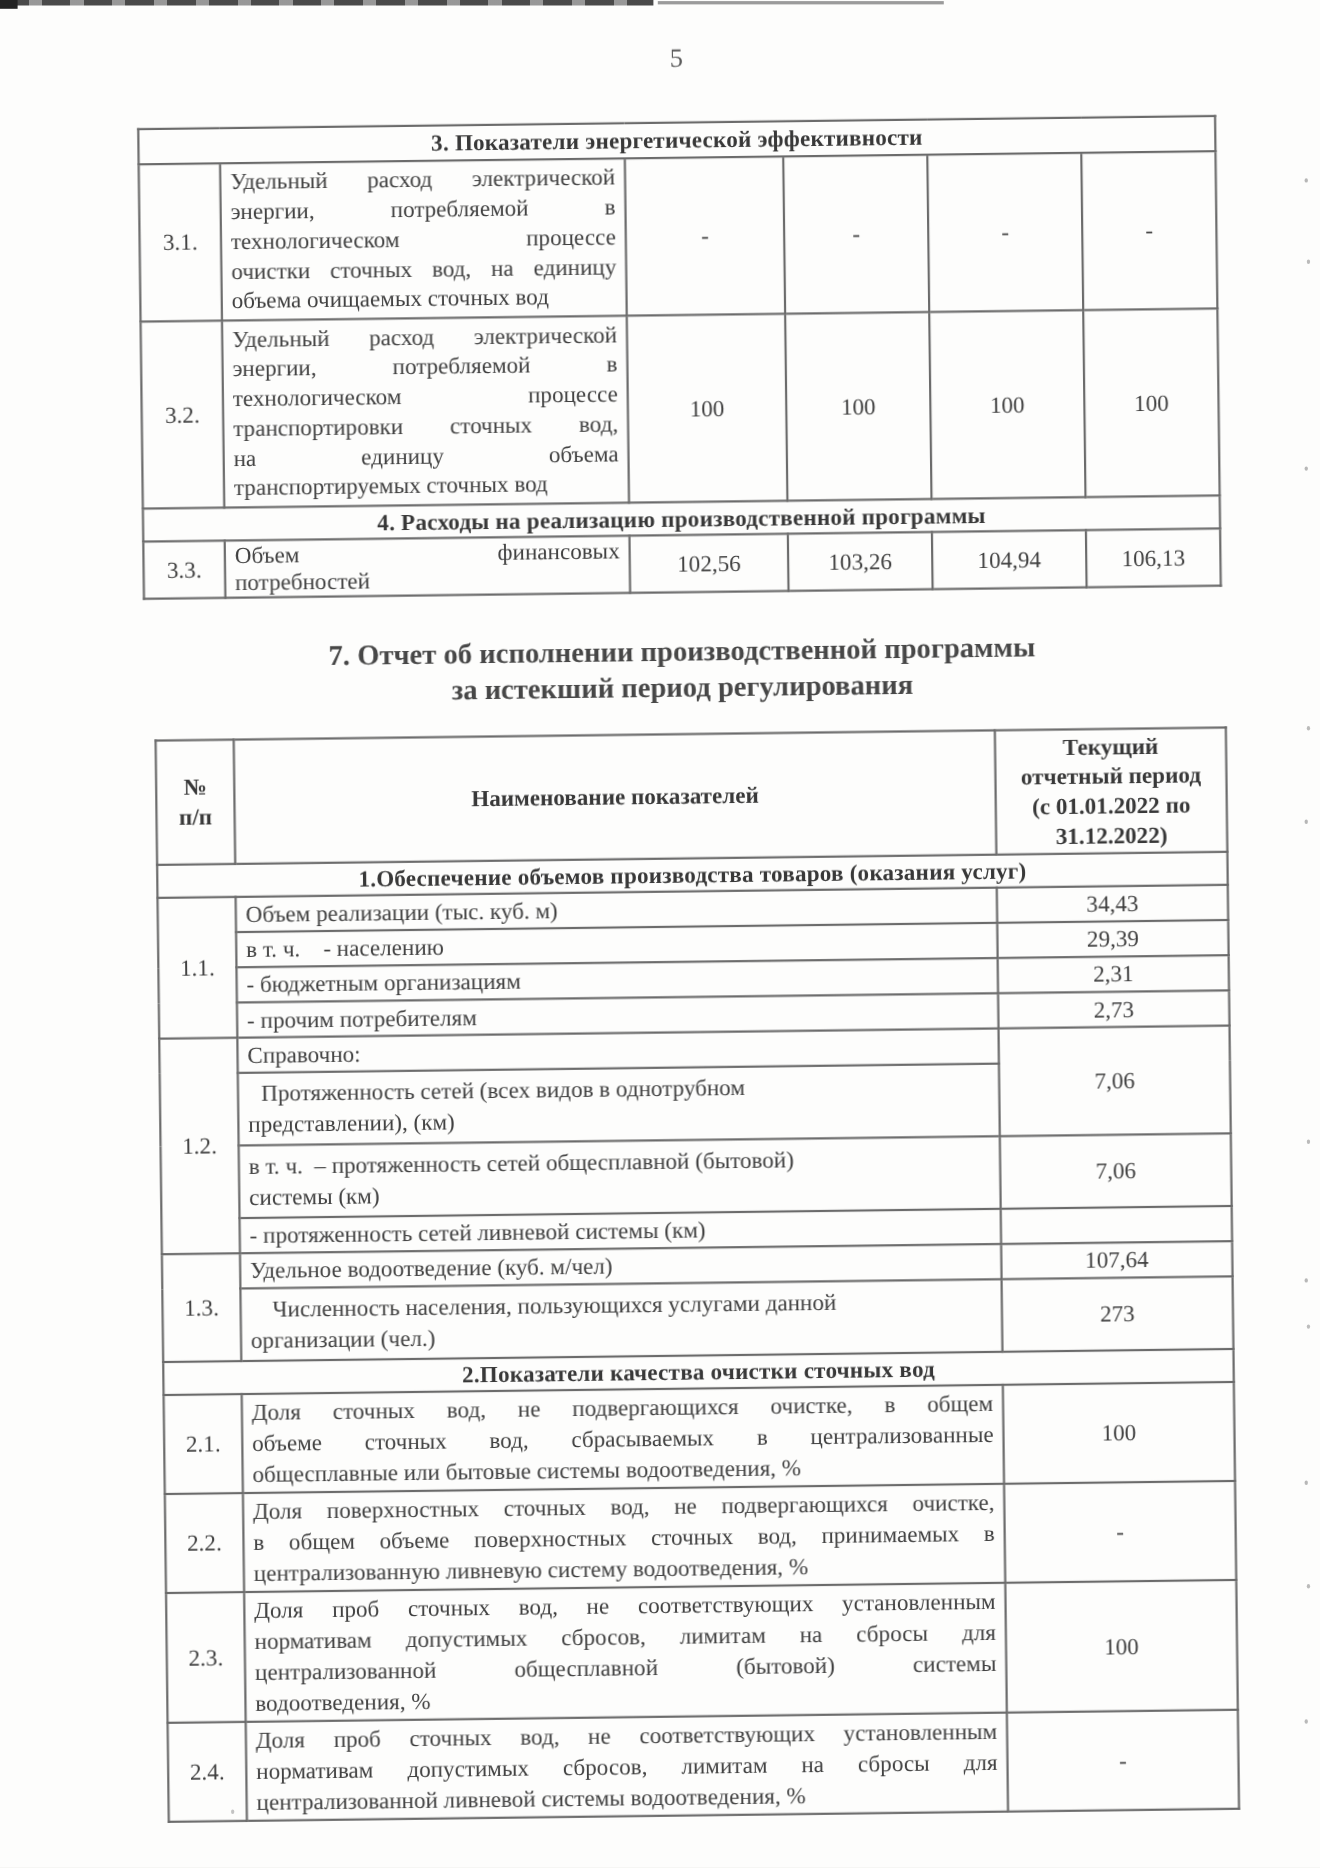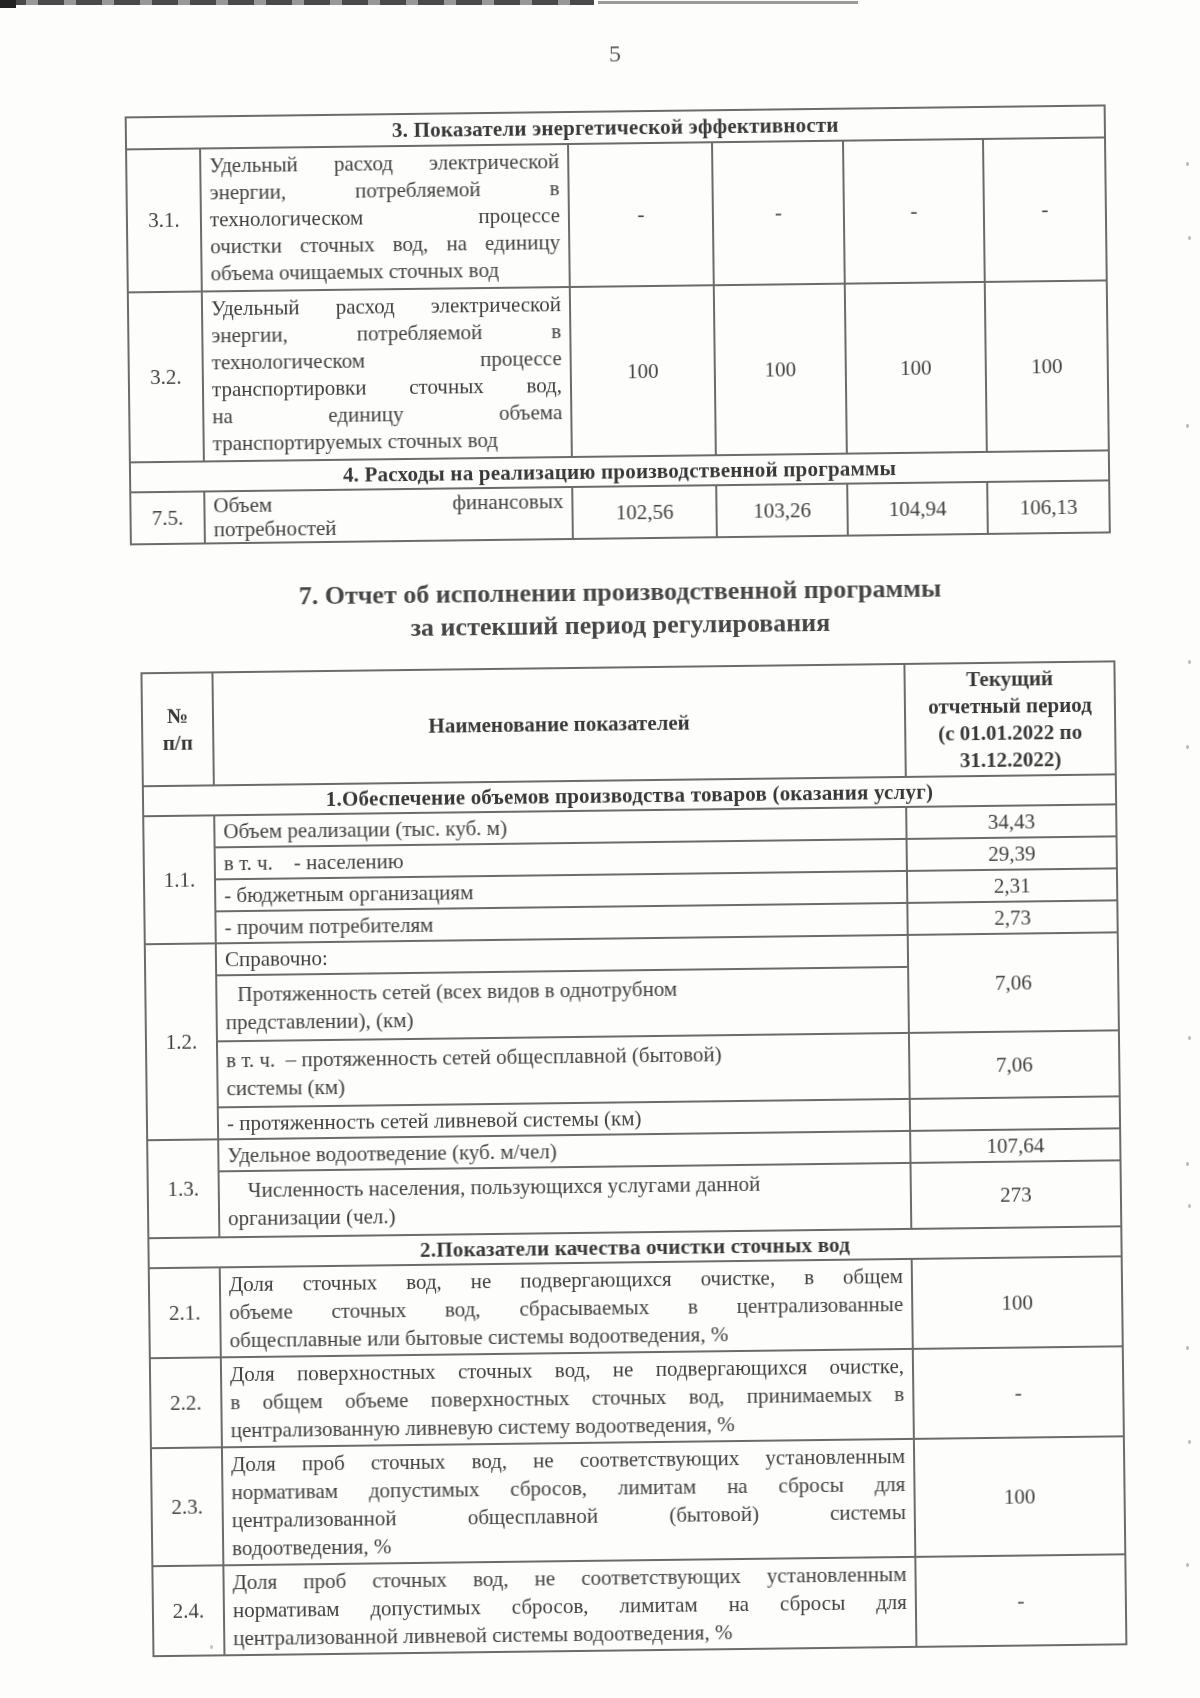--- a/index.html
+++ b/index.html
@@ -110,21 +110,21 @@
         </td>
         <td class="val-cell">100</td>
         <td class="val-cell">100</td>
         <td class="val-cell">100</td>
         <td class="val-cell">100</td>
       </tr>
       <tr class="sec-row">
         <td class="h28" colspan="6">4. Расходы на реализацию производственной программы</td>
       </tr>
       <tr>
-        <td class="h48 num-cell">7.5.</td>
+        <td class="h48 num-cell">3.3.</td>
         <td class="name-cell lh24">
           <div class="jl">Объем финансовых</div>
           <div class="ln">потребностей</div>
         </td>
         <td class="val-cell">102,56</td>
         <td class="val-cell">103,26</td>
         <td class="val-cell">104,94</td>
         <td class="val-cell">106,13</td>
       </tr>
     </tbody>

